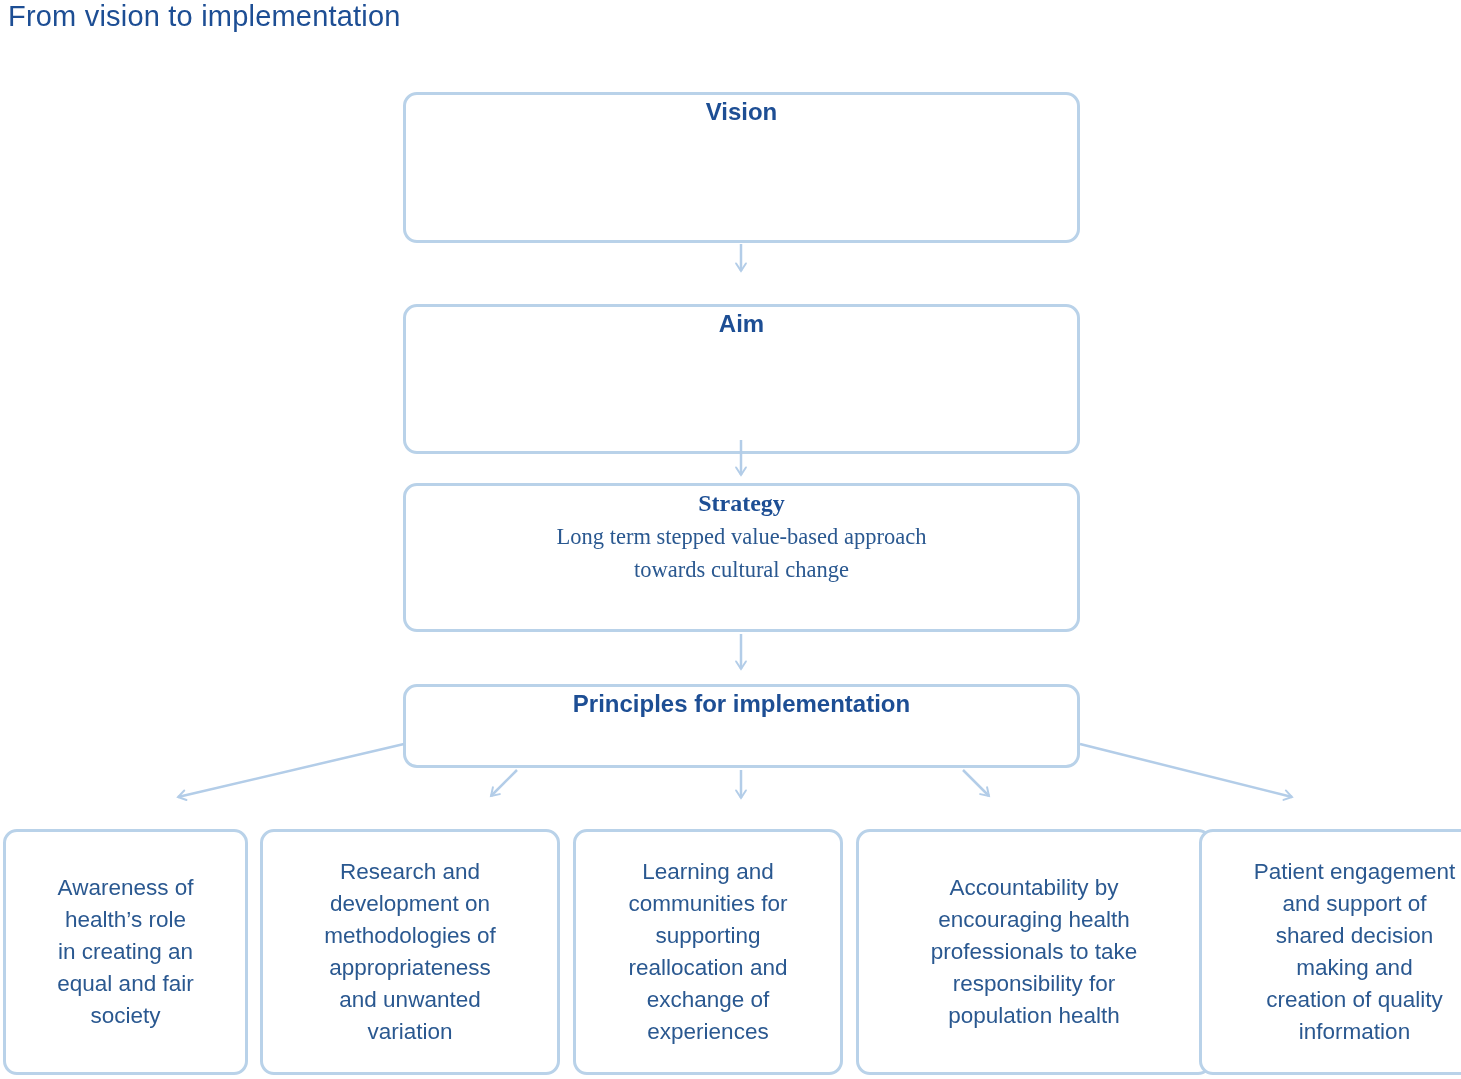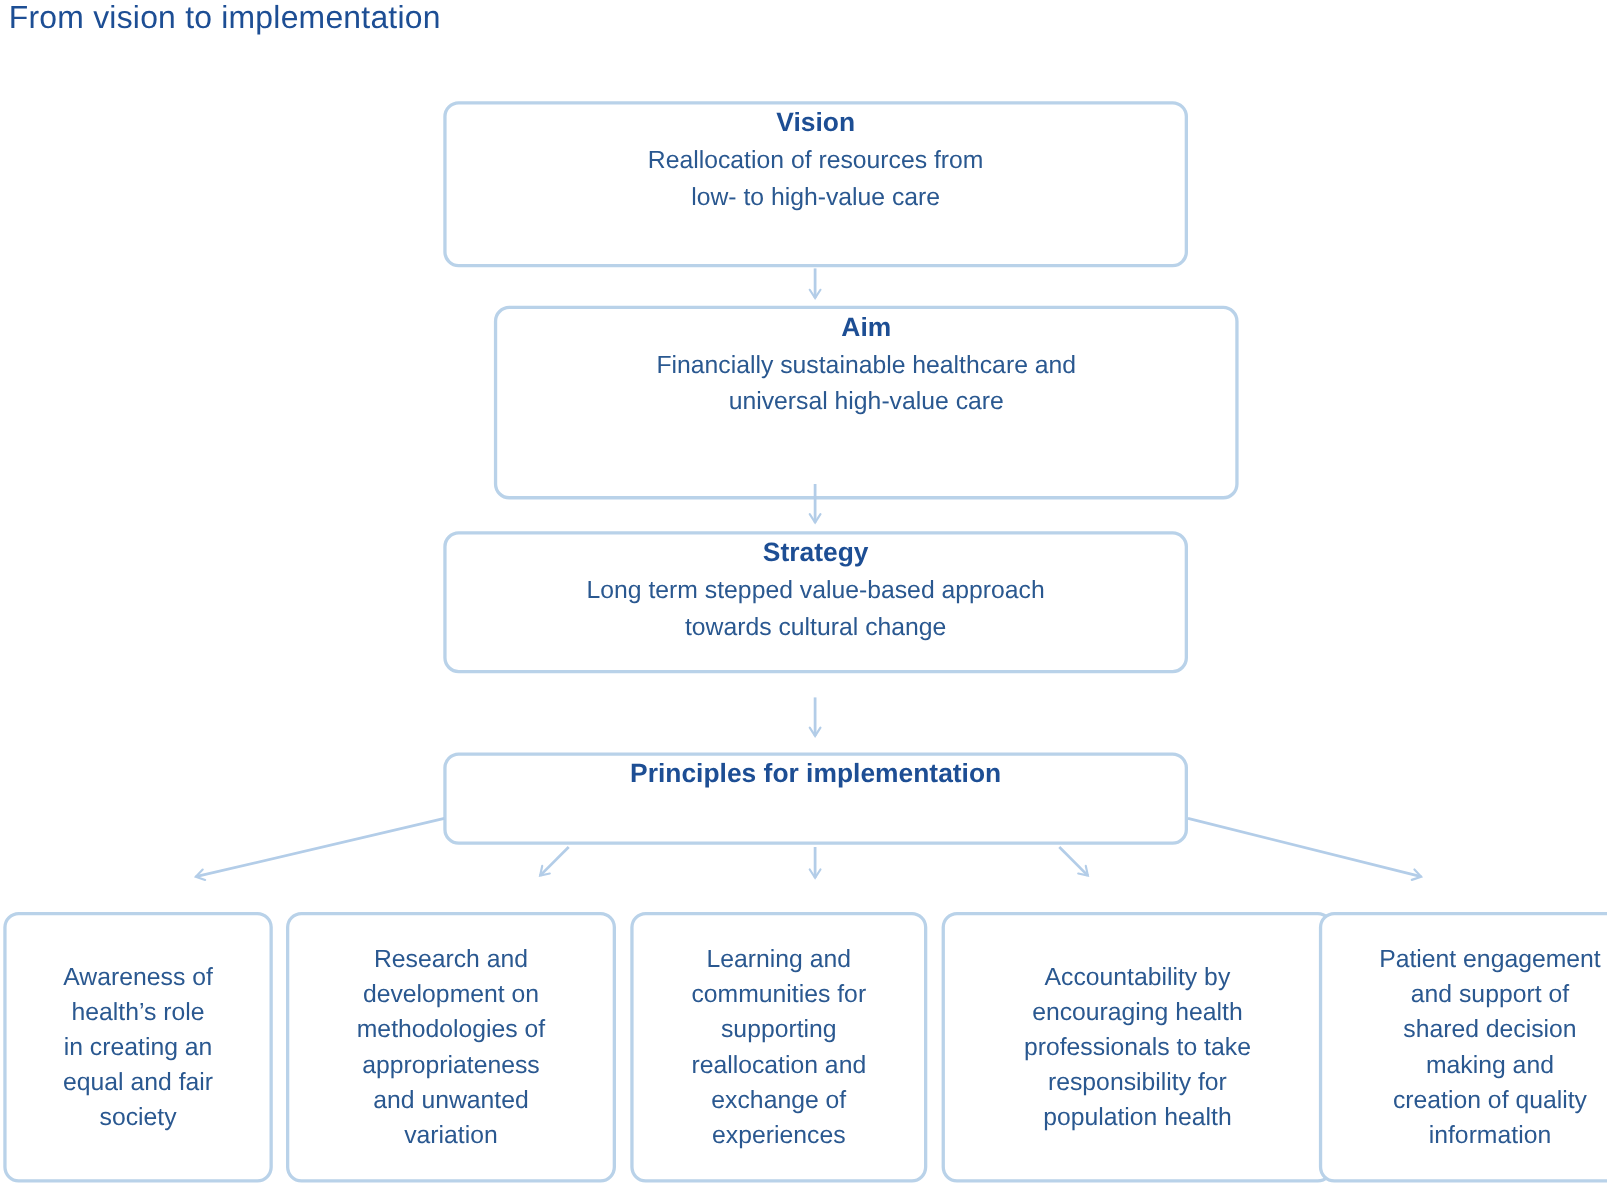--- a/index.html
+++ b/index.html
@@ -14,22 +14,22 @@
   .fbox{
     position:absolute;left:403px;width:677px;box-sizing:border-box;
     border:3px solid #b9d2e9;border-radius:14px;background:#ffffff;
     display:flex;flex-direction:column;align-items:center;
     text-align:center;
   }
   .fbox .heading{font-size:24px;font-weight:bold;color:#1d4e94;line-height:34px;}
   .fbox .body{font-size:22.5px;color:#2a5890;line-height:33px;white-space:pre-line;}
 
   #box-vision{top:92px;height:151px;}
-  #box-aim{top:278px;height:176px;margin-left:46px;}
-  #box-strategy{top:483px;height:129px;}
+  #box-aim{top:304px;height:150px;}
+  #box-strategy{top:483px;height:149px;font-family:Liberation Serif, serif;}
   #box-principles{top:684px;height:84px;}
 
   .pbox{
     position:absolute;top:829px;height:246px;box-sizing:border-box;
     border:3px solid #b9d2e9;border-radius:14px;background:#ffffff;
     display:flex;align-items:center;justify-content:center;text-align:center;
   }
   .pbox .body{font-size:22.5px;color:#2a5890;line-height:32px;white-space:pre-line;}
   #pbox-1{left:3px;width:245px;}
   #pbox-2{left:260px;width:300px;}
@@ -41,28 +41,24 @@
 </style>
 </head>
 <body>
 
 <div class="canvas">
 
   <div class="page-title">From vision to implementation</div>
 
   <div class="fbox" id="box-vision">
     <div class="heading">Vision</div>
-    <div class="body">Reallocation of resources from
-low- to high-value care</div>
   </div>
 
   <div class="fbox" id="box-aim">
     <div class="heading">Aim</div>
-    <div class="body">Financially sustainable healthcare and
-universal high-value care</div>
   </div>
 
   <div class="fbox" id="box-strategy">
     <div class="heading">Strategy</div>
     <div class="body">Long term stepped value-based approach
 towards cultural change</div>
   </div>
 
   <div class="fbox" id="box-principles">
     <div class="heading">Principles for implementation</div>

